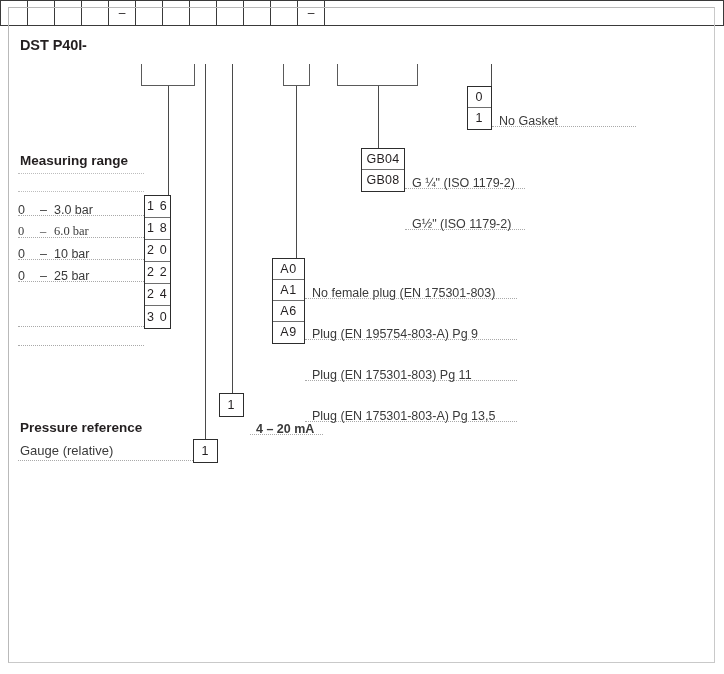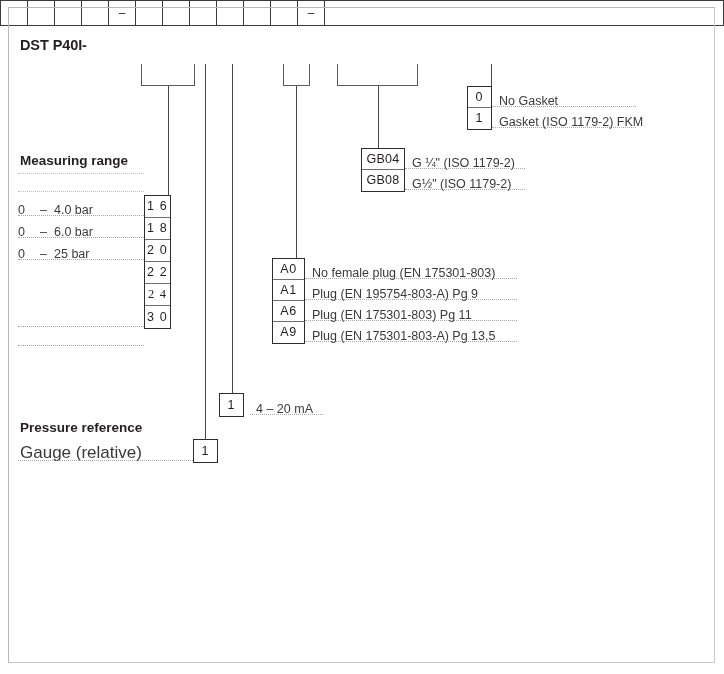--- a/index.html
+++ b/index.html
@@ -107,20 +107,21 @@
   .desc-list{position:absolute;}
   .desc-row{
     display:flex;
     align-items:flex-end;
     box-sizing:border-box;
     border-bottom:1px dotted #a9a9a9;
     padding-left:7px;
     font-size:12.5px;
     color:#3a3a3a;
     white-space:nowrap;
+    margin-top:20px;
   }
   .desc-row span{position:relative;top:2px;}
 
   
   .section-title{
     position:absolute;
     font-size:13.5px;
     font-weight:bold;
     color:#231f20;
     white-space:nowrap;
@@ -144,21 +145,21 @@
     border-bottom:1px dotted #a9a9a9;
     height:0;
   }
   .title-rule{
     position:absolute;
     border-bottom:1px dotted #bdbdbd;
     height:0;
   }
   .plain-label{
     position:absolute;
-    font-size:17px;
+    font-size:13px;
     color:#3a3a3a;
     white-space:nowrap;
   }
 </style>
 </head>
 <body>
 
 <div id="page">
 
   <div id="frame"></div>
@@ -204,23 +205,20 @@
       <div class="opt-code" style="width:100%;">0</div>
     </div>
     <div class="opt-row" style="height:21px;">
       <div class="opt-code" style="width:100%;">1</div>
     </div>
   </div>
   <div class="desc-list" style="left:492px;top:86px;width:144px;">
     <div class="desc-row" style="height:21px;">
       <span>No Gasket</span>
     </div>
-    <div class="desc-row" style="height:21px;">
-      <span>Gasket (ISO 1179-2) FKM</span>
-    </div>
   </div>
 
   <div class="opt-table" style="left:361px;top:148px;width:44px;">
     <div class="opt-row" style="height:21px;">
       <div class="opt-code" style="width:100%;letter-spacing:0.3px;">GB04</div>
     </div>
     <div class="opt-row" style="height:21px;">
       <div class="opt-code" style="width:100%;letter-spacing:0.3px;">GB08</div>
     </div>
   </div>
@@ -260,21 +258,21 @@
     <div class="desc-row" style="height:21px;">
       <span>Plug (EN 175301-803-A) Pg 13,5</span>
     </div>
   </div>
 
   <div class="opt-table" style="left:219px;top:393px;width:25px;">
     <div class="opt-row" style="height:22px;">
       <div class="opt-code" style="width:100%;">1</div>
     </div>
   </div>
-  <div class="desc-list" style="left:250px;top:393px;width:73px;">
+  <div class="desc-list" style="left:250px;top:393px;width:73px;font-weight:bold;">
     <div class="desc-row" style="height:22px;padding-left:6px;">
       <span>4 – 20 mA</span>
     </div>
   </div>
 
   <div class="section-title" style="left:20px;top:420px;">Pressure reference</div>
   <div class="plain-label" style="left:20px;top:443px;">Gauge (relative)</div>
   <div class="dotted-rule" style="left:18px;top:460px;width:177px;"></div>
   <div class="opt-table" style="left:193px;top:439px;width:25px;">
     <div class="opt-row" style="height:22px;">
@@ -282,26 +280,31 @@
     </div>
   </div>
 
   <div class="section-title" style="left:20px;top:153px;">Measuring range</div>
   <div class="title-rule" style="left:18px;top:173px;width:126px;"></div>
   <div class="title-rule" style="left:18px;top:191px;width:126px;"></div>
 
   <div class="rng-list" style="left:18px;top:194px;width:126px;">
     <div class="rng-row" style="height:22px;">
       <span class="inner">
-        <span class="from">0</span><span class="dash">–</span><span class="to">4.0 bar</span>
+        <span class="from">0</span><span class="dash">–</span><span class="to">3.0 bar</span>
+      </span>
+    </div>
+    <div class="rng-row" style="height:22px;font-family:Liberation Serif, serif;">
+      <span class="inner">
+        <span class="from">0</span><span class="dash">–</span><span class="to">6.0 bar</span>
       </span>
     </div>
     <div class="rng-row" style="height:22px;">
       <span class="inner">
-        <span class="from">0</span><span class="dash">–</span><span class="to">6.0 bar</span>
+        <span class="from">0</span><span class="dash">–</span><span class="to">10 bar</span>
       </span>
     </div>
     <div class="rng-row" style="height:22px;">
       <span class="inner">
         <span class="from">0</span><span class="dash">–</span><span class="to">25 bar</span>
       </span>
     </div>
   </div>
 
   <div class="dotted-rule" style="left:18px;top:326px;width:126px;"></div>
@@ -313,21 +316,21 @@
     </div>
     <div class="opt-row" style="height:22px;">
       <div class="opt-code" style="width:100%;">1 8</div>
     </div>
     <div class="opt-row" style="height:22px;">
       <div class="opt-code" style="width:100%;">2 0</div>
     </div>
     <div class="opt-row" style="height:22px;">
       <div class="opt-code" style="width:100%;">2 2</div>
     </div>
-    <div class="opt-row" style="height:22px;font-family:Liberation Serif, serif;">
+    <div class="opt-row" style="height:22px;">
       <div class="opt-code" style="width:100%;">2 4</div>
     </div>
     <div class="opt-row" style="height:22px;align-items:center;">
       <div class="opt-code" style="width:100%;">3 0</div>
     </div>
   </div>
 
 </div>
 
 </body></html>

